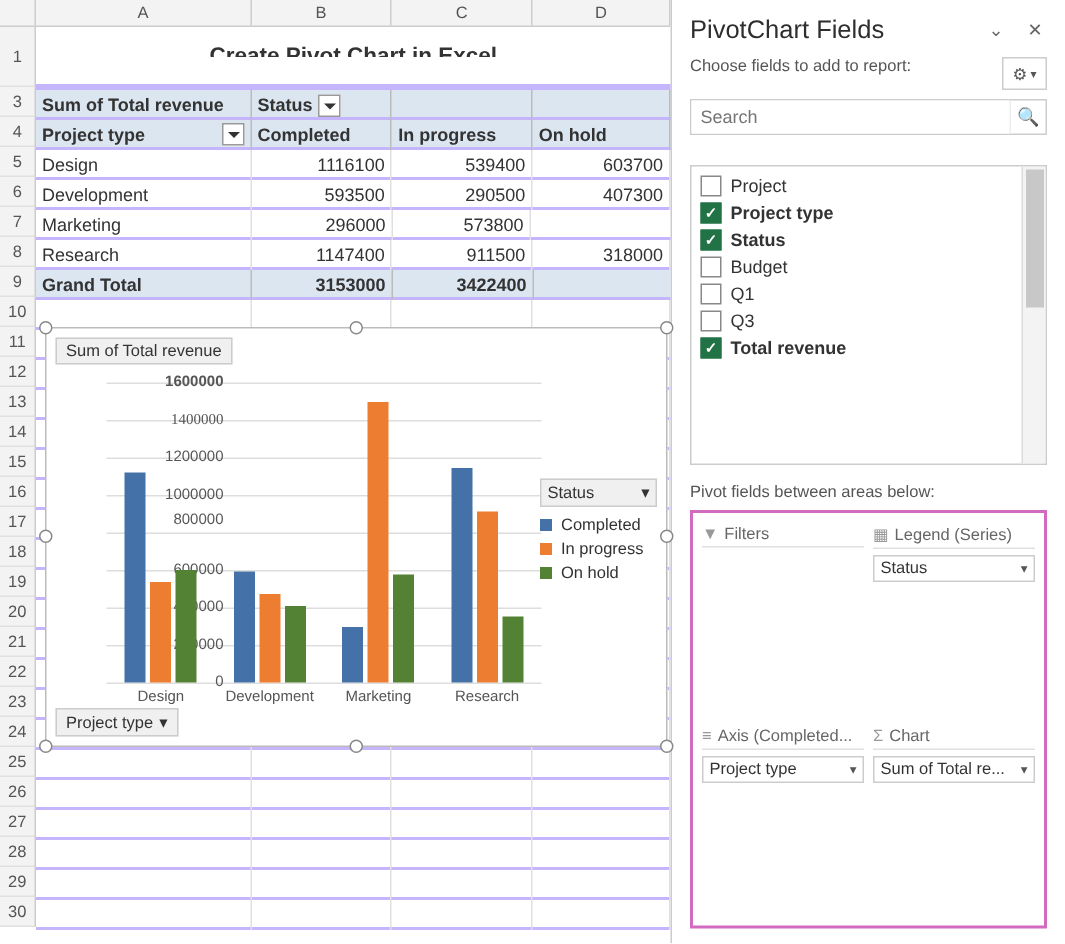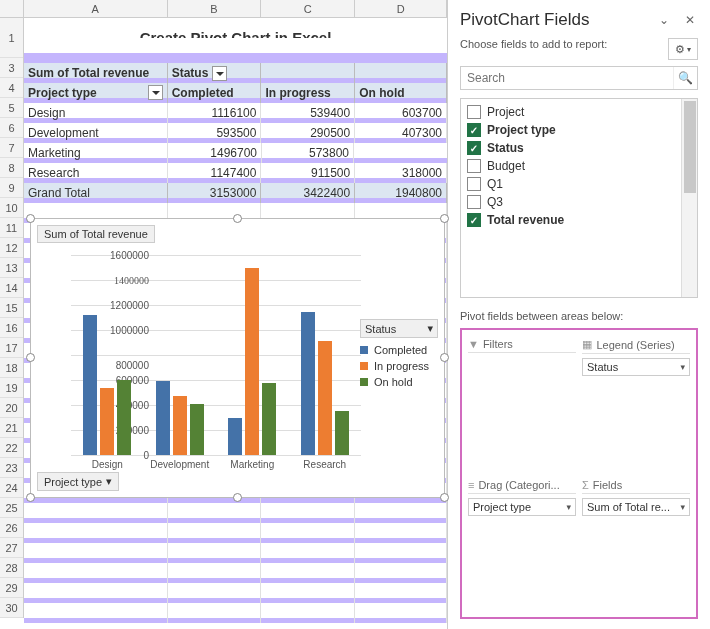--- a/index.html
+++ b/index.html
@@ -6,27 +6,27 @@
 body{width:710px;height:629px;overflow:hidden;background:#fff;font-size:12px;color:#333}
 .app{display:flex;width:710px;height:629px}
 .sheet{width:448px;border-right:1px solid #ccc;position:relative;background:#fff}
 .colhdrs{display:flex;height:18px;border-bottom:1px solid #ccc;background:#f3f3f3}
 .rownums{position:absolute;left:0;top:18px;width:24px;background:#f3f3f3;border-right:1px solid #ccc}
 .rownums div{height:20px;line-height:20px;text-align:center;border-bottom:1px solid #e0e0e0;font-size:11px;color:#555}
 .ch{text-align:center;border-right:1px solid #ccc;line-height:18px;font-size:11px;color:#555}
 .ch0{width:24px}
 .chA{width:144px}.chB{width:94px}.chC{width:94px}.chD{width:92px}
 .grid{position:absolute;left:24px;top:18px;right:0}
-.row{display:flex;height:20px;border-bottom:5px solid #c4b5fd}
+.row{display:flex;height:20px;border-bottom:2px solid #c4b5fd}
 .cA{width:144px}.cB{width:94px}.cC{width:94px}.cD{width:92px}
 .cell{height:20px;line-height:20px;padding:0 4px;border-right:1px solid #e0e0e0;white-space:nowrap;overflow:hidden}
 .title{font-weight:bold;font-size:15px;text-align:center;line-height:40px}
 .pivhdr{background:#dce6f1}
 .pivhdr .cell{font-weight:bold;border-right:1px solid #bbb}
-.gtotal{background:#dce6f1;font-weight:normal}
+.gtotal{background:#dce6f1;font-weight:bold}
 .gtotal .cell{border-right:1px solid #bbb}
 .num{text-align:right}
 .ddsmall{display:inline-block;width:15px;height:15px;border:1px solid #999;background:#fff;vertical-align:middle;margin-left:4px;position:relative}
 .ddsmall::after{content:"";position:absolute;left:3px;top:5px;border-left:4px solid transparent;border-right:4px solid transparent;border-top:4px solid #333}
 .chartbox{position:absolute;left:30px;top:218px;width:415px;height:280px;background:#fff;border:1px solid #bbb}
 .handle{position:absolute;width:9px;height:9px;background:#fff;border:1px solid #888;border-radius:50%}
 .h-tl{left:-5px;top:-5px}.h-tc{left:50%;top:-5px;margin-left:-5px}.h-tr{right:-5px;top:-5px}
 .h-ml{left:-5px;top:50%;margin-top:-5px}.h-mr{right:-5px;top:50%;margin-top:-5px}
 .h-bl{left:-5px;bottom:-5px}.h-bc{left:50%;bottom:-5px;margin-left:-5px}.h-br{right:-5px;bottom:-5px}
 .ctitle{position:absolute;left:6px;top:6px;background:#f0f0f0;border:1px solid #ccc;padding:2px 6px;font-size:11px}
@@ -41,21 +41,21 @@
 .legtitle{background:#f0f0f0;border:1px solid #ccc;padding:2px 4px;font-size:11px;display:flex;justify-content:space-between;align-items:center;margin-bottom:6px}
 .legitem{display:flex;align-items:center;gap:6px;font-size:11px;margin:4px 0}
 .swatch{width:8px;height:8px}
 .projtype-btn{position:absolute;left:6px;bottom:6px;background:#f0f0f0;border:1px solid #ccc;padding:2px 6px;font-size:11px;display:flex;align-items:center;gap:4px}
 .pane{width:262px;background:#fff;padding:10px 12px;display:flex;flex-direction:column}
 .pane-hd{display:flex;align-items:center;justify-content:space-between;margin-bottom:8px}
 .pane-hd h2{font-size:17px;font-weight:normal;color:#2e2e2e}
 .pane-hd .ic{width:16px;height:16px;color:#666;display:flex;align-items:center;justify-content:center;cursor:pointer}
 .subhd{display:flex;align-items:flex-start;justify-content:space-between;font-size:11px;color:#555;margin-bottom:6px}
 .gear{width:30px;height:22px;border:1px solid #ccc;display:flex;align-items:center;justify-content:center;gap:2px}
-.search{display:flex;border:1px solid #ccc;height:24px;margin-bottom:8px}
+.search{display:flex;border:1px solid #ccc;height:24px;margin-bottom:20px}
 .search input{border:0;flex:1;padding:0 6px;font-size:12px;outline:none}
 .search .sic{width:24px;display:flex;align-items:center;justify-content:center;color:#666;border-left:1px solid #eee}
 .fieldlist{border:1px solid #ccc;height:200px;overflow:hidden;position:relative}
 .fl-inner{padding:4px 0}
 .fitem{display:flex;align-items:center;gap:6px;padding:2px 6px;font-size:12px}
 .fitem.chk{font-weight:bold}
 .cbox{width:14px;height:14px;border:1px solid #888;display:flex;align-items:center;justify-content:center}
 .cbox.on{background:#217346;border-color:#217346;color:#fff;font-size:10px}
 .scrollb{position:absolute;right:0;top:0;width:16px;height:100%;background:#f3f3f3;border-left:1px solid #ddd}
 .sthumb{position:absolute;left:2px;top:2px;width:12px;height:92px;background:#c8c8c8}
@@ -136,35 +136,34 @@
             <div class="cell cD num">603700</div>
           </div>
           <div class="row">
             <div class="cell cA">Development</div>
             <div class="cell cB num">593500</div>
             <div class="cell cC num">290500</div>
             <div class="cell cD num">407300</div>
           </div>
           <div class="row">
             <div class="cell cA">Marketing</div>
-            <div class="cell cC num">1496700</div>
+            <div class="cell cB num">296000</div>
             <div class="cell cD num">573800</div>
           </div>
           <div class="row">
             <div class="cell cA">Research</div>
             <div class="cell cB num">1147400</div>
             <div class="cell cC num">911500</div>
             <div class="cell cD num">318000</div>
           </div>
         </div>
       <div class="row gtotal">
         <div class="cell cA">Grand Total</div>
         <div class="cell cB num">3153000</div>
         <div class="cell cC num">3422400</div>
-        <div class="cell cD num">1940800</div>
       </div>
       <div id="emptyrows">
           <div class="row">
             <div class="cell cA"></div>
             <div class="cell cB"></div>
             <div class="cell cC"></div>
             <div class="cell cD"></div>
           </div>
           <div class="row">
             <div class="cell cA"></div>
@@ -302,29 +301,29 @@
       <div id="chartarea">
           <div class="grline" style="top: 236px;"></div>
           <div class="ytick" style="top: 236px;">0</div>
           <div class="grline" style="top: 211px;"></div>
           <div class="ytick" style="top: 211px;">200000</div>
           <div class="grline" style="top: 186px;"></div>
           <div class="ytick" style="top: 186px;">400000</div>
           <div class="grline" style="top: 161px;"></div>
           <div class="ytick" style="top: 161px;">600000</div>
           <div class="grline" style="top: 136px;"></div>
-          <div class="ytick" style="top: 146px;">800000</div>
+          <div class="ytick" style="top: 128px;">800000</div>
           <div class="grline" style="top: 111px;"></div>
           <div class="ytick" style="top: 111px;">1000000</div>
           <div class="grline" style="top: 86px;"></div>
           <div class="ytick" style="top: 86px;">1200000</div>
           <div class="grline" style="top: 61px;"></div>
           <div class="ytick" style="top: 61px; font-family: Liberation Serif, serif;">1400000</div>
           <div class="grline" style="top: 36px;"></div>
-          <div class="ytick" style="top: 36px;">1600000</div>
+          <div class="ytick" style="top: 36px; font-weight: bold;">1600000</div>
           <div class="bar b-comp" style="left: 52.25px; height: 139.512px; top: 96.4875px;"></div>
           <div class="bar b-prog" style="left: 69.25px; height: 67.425px; top: 168.575px;"></div>
           <div class="bar b-hold" style="left: 86.25px; height: 75.4625px; top: 160.537px;"></div>
           <div class="xlab" style="left: 46.25px;">Design</div>
           <div class="bar b-comp" style="left: 124.75px; height: 74.1875px; top: 161.812px;"></div>
           <div class="bar b-prog" style="left: 141.75px; height: 59.35px; top: 176.65px;"></div>
           <div class="bar b-hold" style="left: 158.75px; height: 50.9125px; top: 185.087px;"></div>
           <div class="xlab" style="left: 118.75px;">Development</div>
           <div class="bar b-comp" style="left: 197.25px; height: 37px; top: 199px;"></div>
           <div class="bar b-prog" style="left: 214.25px; height: 187.088px; top: 48.9125px;"></div>
@@ -433,33 +432,33 @@
         <div class="area-body" id="area-legend">
             <div class="pill">
               <span>Status</span>
               <span class="car">▾</span>
             </div>
           </div>
       </div>
       <div class="area">
         <div class="area-hd">
             <span class="aicon">≡</span>
-            <span>Drag (Categori...</span>
+            <span>Axis (Completed...</span>
           </div>
         <div class="area-body" id="area-axis">
             <div class="pill">
               <span>Project type</span>
               <span class="car">▾</span>
             </div>
           </div>
       </div>
       <div class="area">
         <div class="area-hd">
             <span class="aicon">Σ</span>
-            <span>Fields</span>
+            <span>Chart</span>
           </div>
         <div class="area-body" id="area-values">
             <div class="pill">
               <span>Sum of Total re...</span>
               <span class="car">▾</span>
             </div>
           </div>
       </div>
     </div>
   </div>

